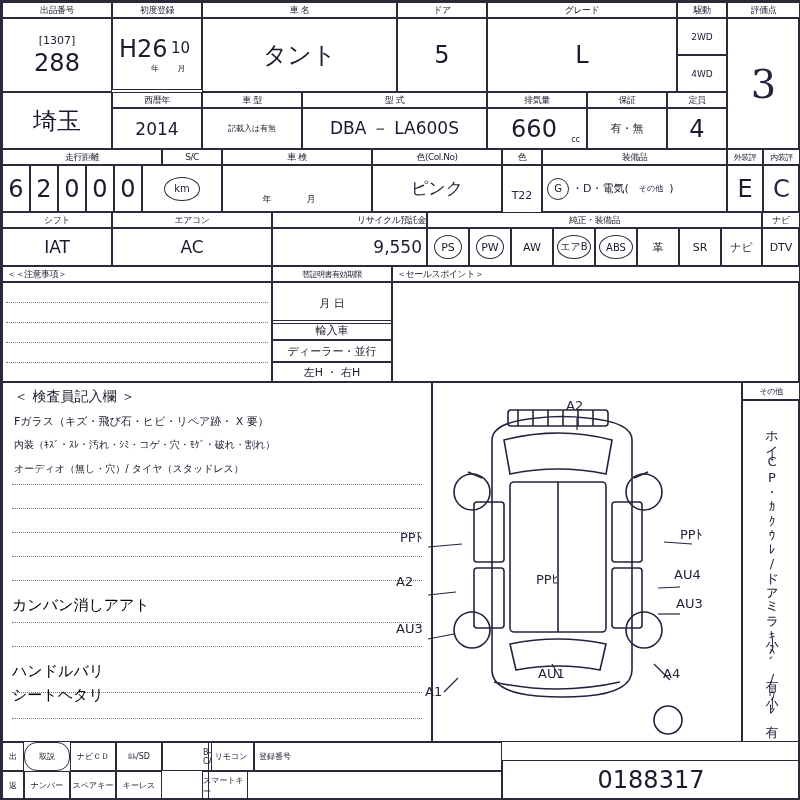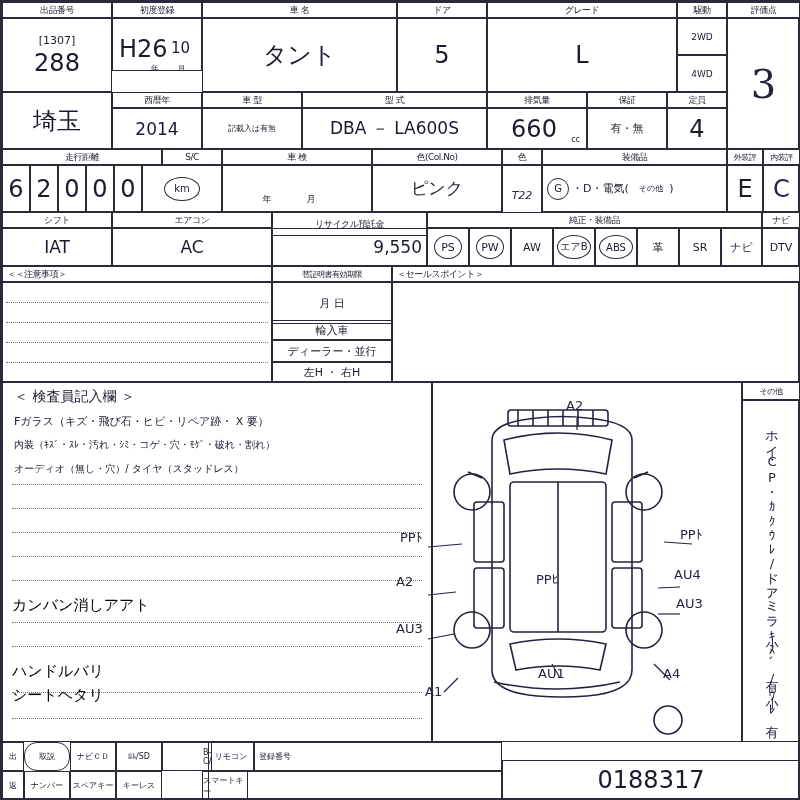--- a/index.html
+++ b/index.html
@@ -50,21 +50,21 @@
     </div>
   <div class="cell hdr" style="left:725px;top:0;width:73px;height:16px;">
       <span>評価点</span>
     </div>
 
   <div class="cell flexcol" style="left:0;top:16px;width:110px;height:74px;">
     <div class="sm">[1307]</div>
     <div class="val-lg" style="margin-top:2px">288</div>
   </div>
 
-  <div class="cell" style="left:110px;top:16px;width:90px;height:53px;">
+  <div class="cell" style="left:110px;top:16px;width:90px;height:72px;">
     <div style="position:relative;width:100%;height:100%;">
       <div class="val-lg" style="position:absolute;left:6px;top:16px;">H26</div>
       <div class="val-md" style="position:absolute;left:58px;top:20px;">10</div>
       <div class="tiny" style="position:absolute;left:38px;top:44px;letter-spacing:8px;">年   月</div>
     </div>
   </div>
 
   <div class="cell val" style="left:200px;top:16px;width:195px;height:74px;">
       <span class="val-lg">タント</span>
     </div>
@@ -172,21 +172,21 @@
     <span class="circ" style="width:34px;height:22px;font-size:10px;">km</span>
   </div>
 
   <div class="cell" style="left:220px;top:163px;width:150px;height:47px;">
     <span class="xs" style="letter-spacing:16px;margin-top:22px;">年     月</span>
   </div>
 
   <div class="cell flexcol" style="left:370px;top:163px;width:130px;height:47px;">
     <span class="val">ピンク</span>
   </div>
-  <div class="cell" style="left:500px;top:163px;width:40px;height:61px;font-style:italic;">
+  <div class="cell" style="left:500px;top:163px;width:40px;height:61px;">
       <span class="sm hand">T22</span>
     </div>
 
   <div class="cell left" style="left:540px;top:163px;width:185px;height:47px;">
     <span class="circ" style="width:20px;height:20px;font-size:10px;margin-right:3px;">G</span>
 
     <span class="sm">・D・電気(</span>
     <span class="tiny" style="margin:0 6px 0 10px;">その他</span>
     <span class="sm">)</span>
   </div>
@@ -197,21 +197,21 @@
   <div class="cell" style="left:761px;top:163px;width:37px;height:47px;">
       <span class="val-lg hand">C</span>
     </div>
 
   <div class="cell hdr" style="left:0;top:210px;width:110px;height:16px;">
       <span>シフト</span>
     </div>
   <div class="cell hdr" style="left:110px;top:210px;width:160px;height:16px;">
       <span>エアコン</span>
     </div>
-  <div class="cell hdr" style="left:270px;top:210px;width:155px;height:24px;">
+  <div class="cell hdr" style="left:270px;top:210px;width:155px;height:16px;justify-content:flex-end;">
       <span>リサイクル預託金</span>
     </div>
   <div class="cell hdr" style="left:425px;top:210px;width:335px;height:16px;">
       <span>純正・装備品</span>
     </div>
   <div class="cell hdr" style="left:760px;top:210px;width:38px;height:16px;">
       <span>ナビ</span>
     </div>
 
   <div class="cell" style="left:0;top:226px;width:110px;height:38px;">

